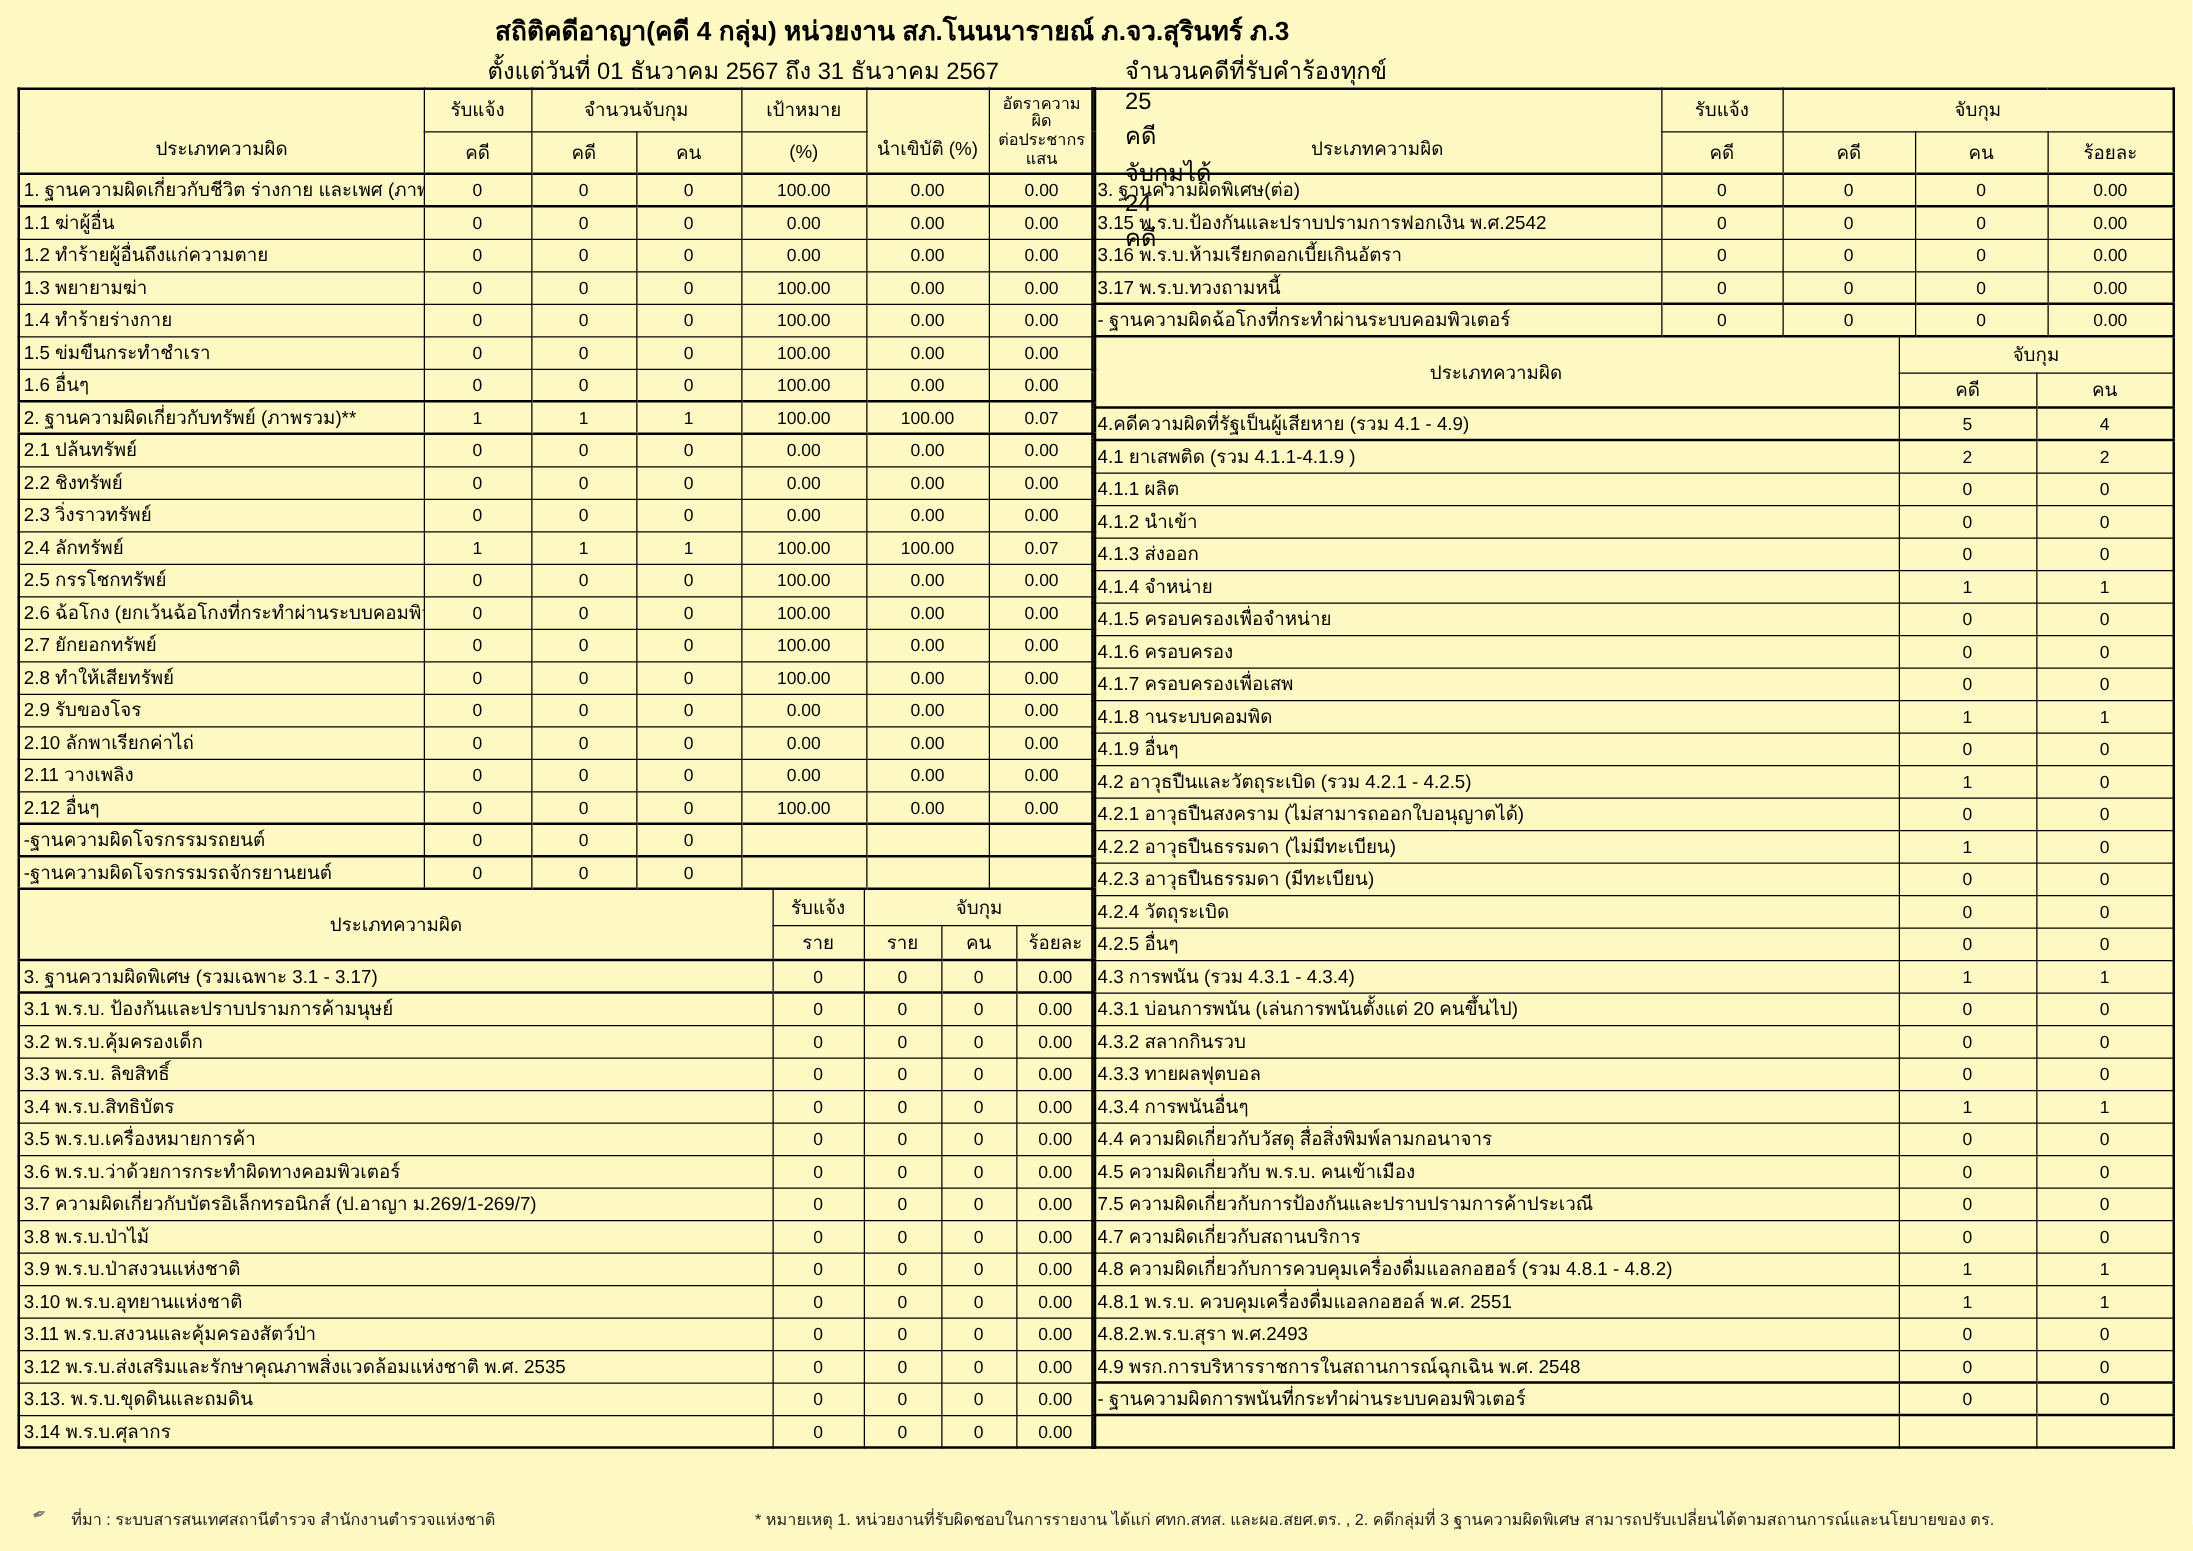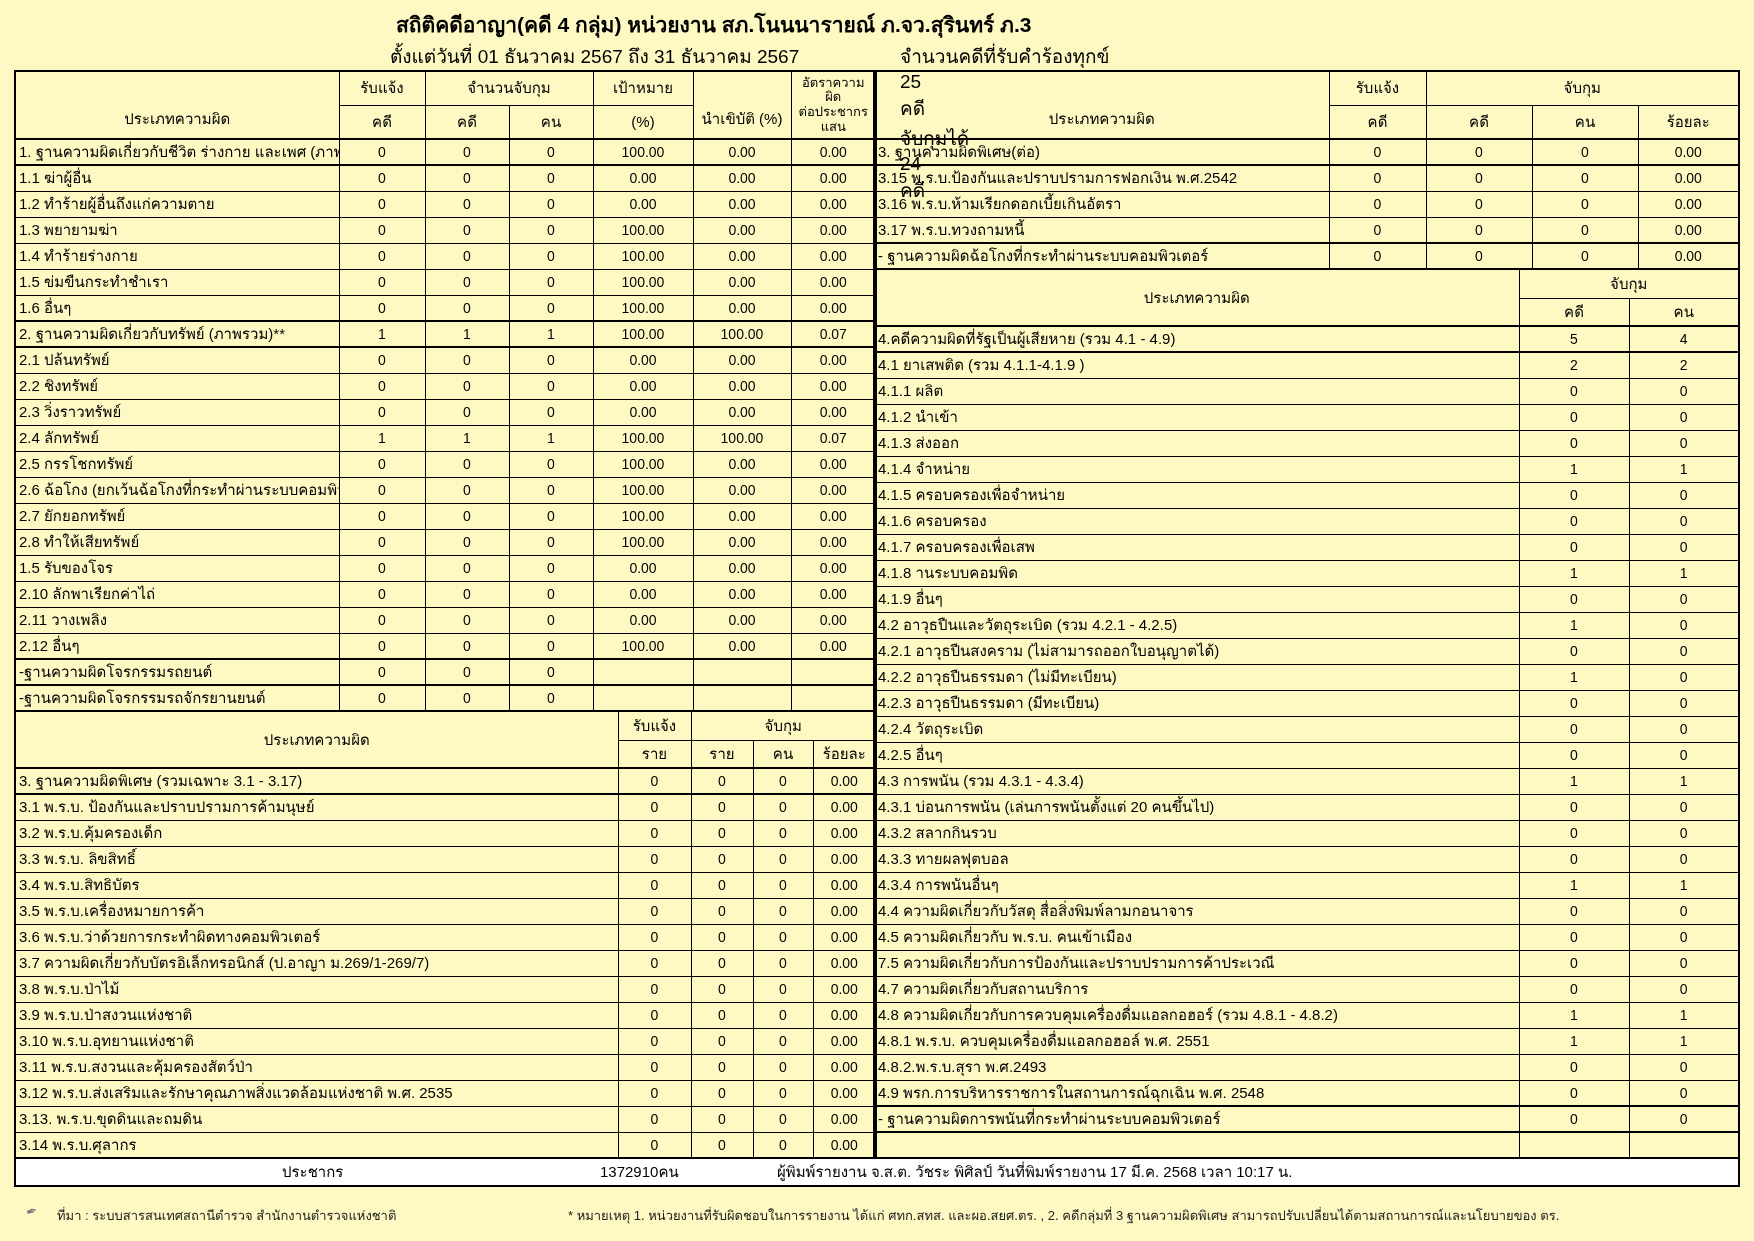--- a/index.html
+++ b/index.html
@@ -29,21 +29,21 @@
   .hdr-low{vertical-align:bottom;padding-bottom:7px;}
   .twoline{font-size:13px;line-height:1.12;white-space:normal;border-radius:19px;}
   .footer-row{position:relative;height:26px;border:2px solid #000;border-top:0;
               font-size:15px;line-height:26px;background:#fff;}
   .footer-row span{position:absolute;top:0;white-space:nowrap;}
   .pop-label{left:266px;}
   .pop-value{left:584px;}
   .printed{left:761px;}
   .notes{position:absolute;top:1203px;left:0;width:1754px;height:30px;font-size:13px;color:#222;}
   .src{position:absolute;left:57px;top:2px;white-space:nowrap;}
-  .remark{position:absolute;left:568px;top:2px;white-space:nowrap;}
+  .remark{position:absolute;left:604px;top:2px;white-space:nowrap;}
   .pen-icon{position:absolute;left:26px;top:0;color:#777;font-size:14px;
             transform:rotate(-20deg);display:inline-block;}
 </style>
 </head>
 <body>
 
 <div class="page">
 
   <div class="title">สถิติคดีอาญา(คดี 4 กลุ่ม) หน่วยงาน สภ.โนนนารายณ์ ภ.จว.สุรินทร์ ภ.3</div>
   <div class="subtitle">ตั้งแต่วันที่ 01 ธันวาคม 2567 ถึง 31 ธันวาคม 2567</div>
@@ -228,21 +228,21 @@
               <tr>
                 <td class="lbl">2.8 ทำให้เสียทรัพย์</td>
                 <td class="val">0</td>
                 <td class="val">0</td>
                 <td class="val">0</td>
                 <td class="val">100.00</td>
                 <td class="val">0.00</td>
                 <td class="val">0.00</td>
               </tr>
               <tr>
-                <td class="lbl">1.5 รับของโจร</td>
+                <td class="lbl">2.9 รับของโจร</td>
                 <td class="val">0</td>
                 <td class="val">0</td>
                 <td class="val">0</td>
                 <td class="val">0.00</td>
                 <td class="val">0.00</td>
                 <td class="val">0.00</td>
               </tr>
               <tr>
                 <td class="lbl">2.10 ลักพาเรียกค่าไถ่</td>
                 <td class="val">0</td>
@@ -658,25 +658,20 @@
               <tr>
                 <td class="lbl"></td>
                 <td class="val"></td>
                 <td class="val"></td>
               </tr>
             </tbody>
         </table>
       </div>
     </div>
 
-    <div class="footer-row">
-      <span class="pop-label">ประชากร</span>
-      <span class="pop-value">1372910คน</span>
-      <span class="printed">ผู้พิมพ์รายงาน จ.ส.ต. วัชระ พิศิลป์ วันที่พิมพ์รายงาน 17 มี.ค. 2568  เวลา 10:17 น.</span>
-    </div>
   </div>
 
   <div class="notes">
     <span class="pen-icon">✒</span>
     <span class="src">ที่มา : ระบบสารสนเทศสถานีตำรวจ  สำนักงานตำรวจแห่งชาติ</span>
     <span class="remark">* หมายเหตุ   1. หน่วยงานที่รับผิดชอบในการรายงาน ได้แก่ ศทก.สทส. และผอ.สยศ.ตร. , 2. คดีกลุ่มที่ 3 ฐานความผิดพิเศษ สามารถปรับเปลี่ยนได้ตามสถานการณ์และนโยบายของ ตร.</span>
   </div>
 
 </div>
 

